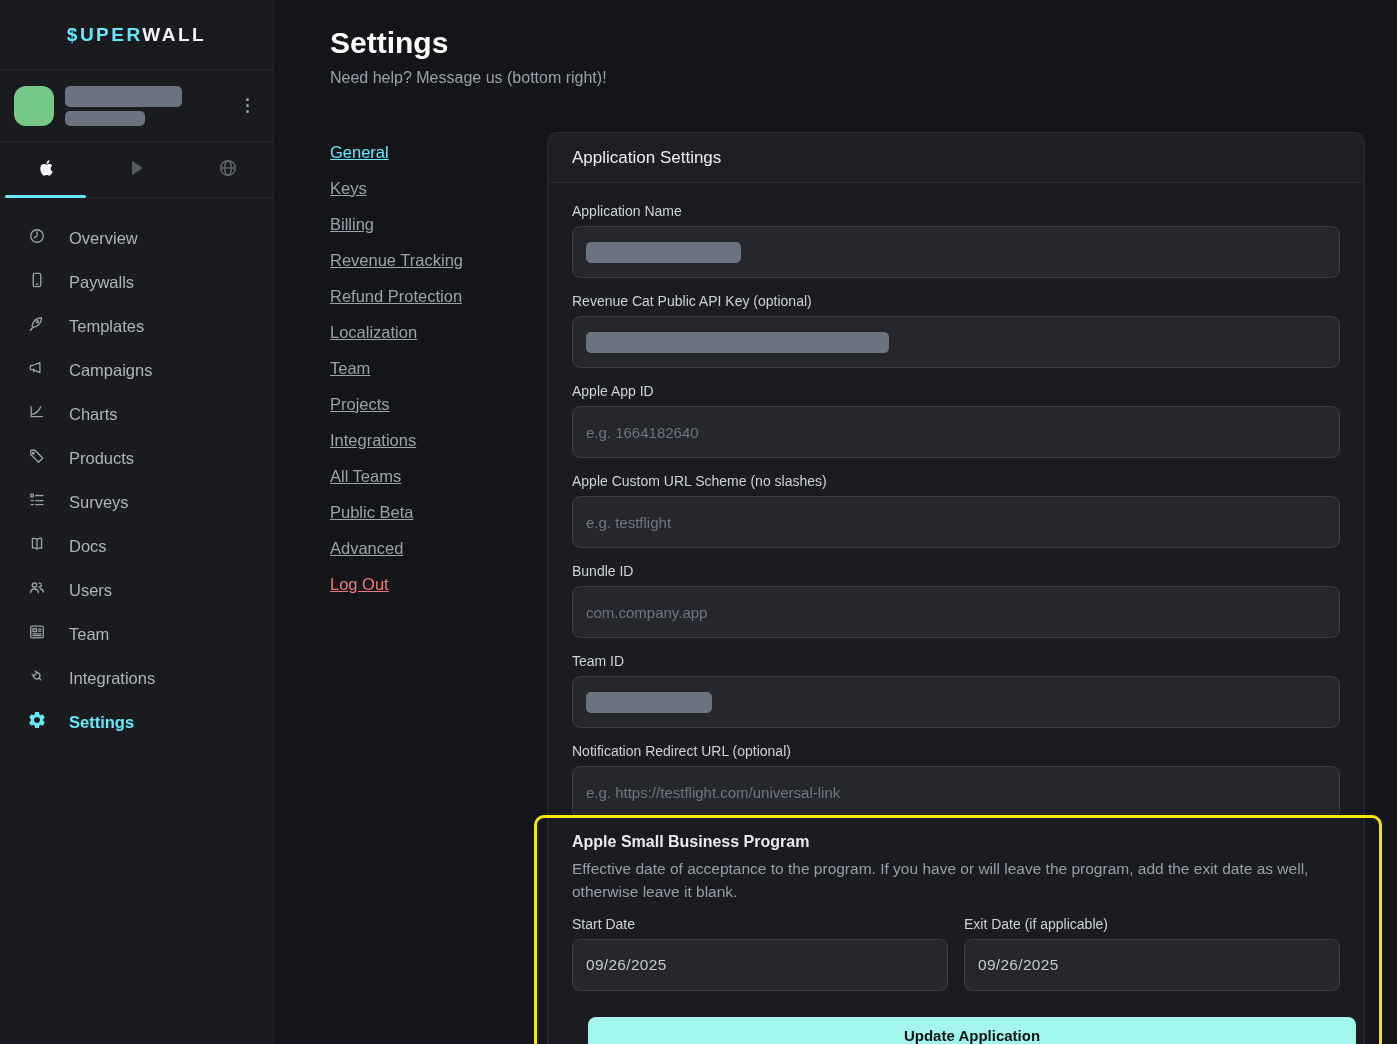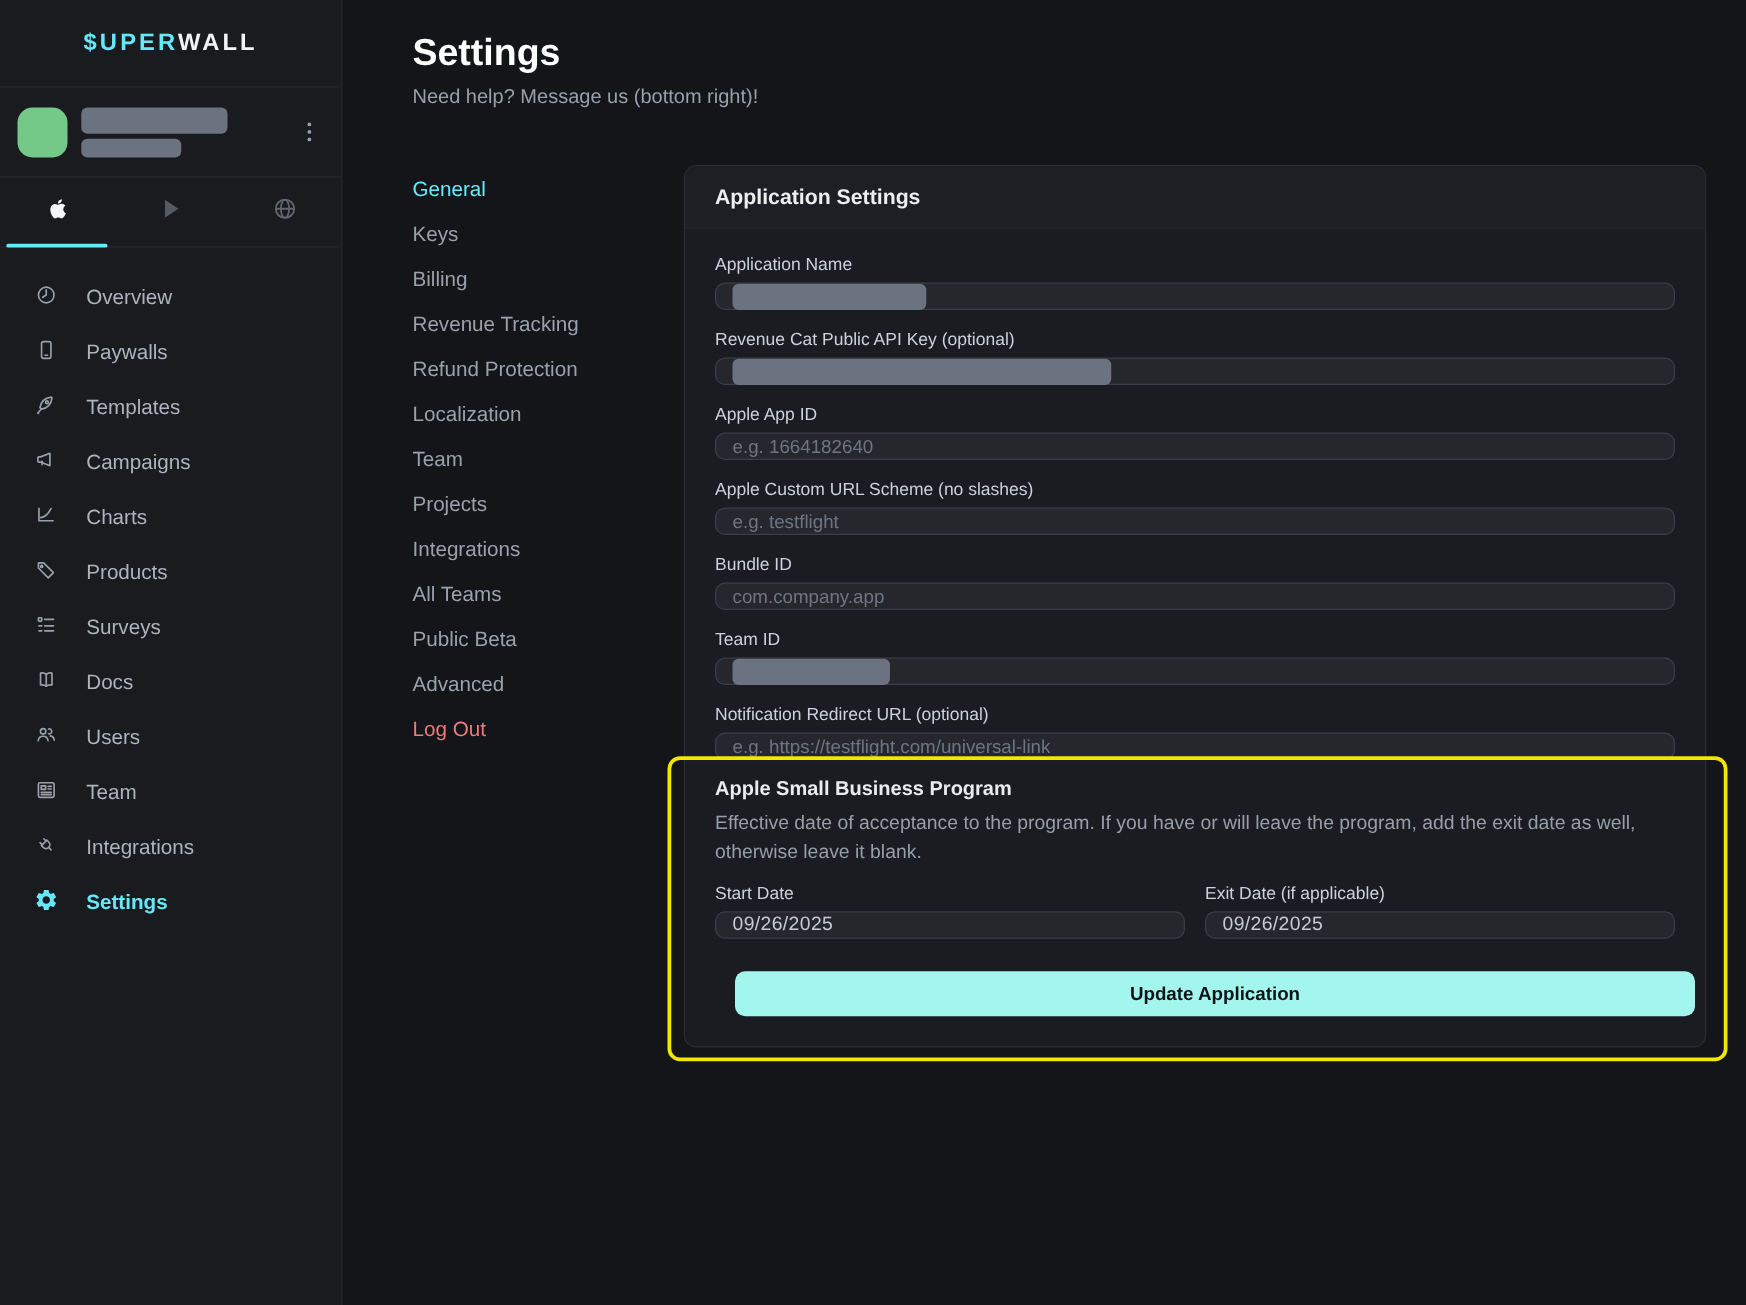--- a/index.html
+++ b/index.html
@@ -53,31 +53,31 @@
   .nav-item.active{color:var(--accent);font-weight:600;}
   .nav-item.active svg{stroke:none;fill:var(--accent);}
 
   
   .main{flex:1;padding:26px 32px 0 56px;overflow:hidden;}
   .page-title{font-size:30px;font-weight:700;color:#fff;}
   .page-subtitle{margin-top:9px;font-size:16px;color:var(--text-secondary);}
 
   .content-row{display:flex;margin-top:45px;align-items:flex-start;}
   .settings-nav{width:217px;min-width:217px;padding-top:2px;display:flex;flex-direction:column;}
-  .snav-item{height:36px;display:flex;align-items:center;font-size:16.5px;color:#9ba1ab;cursor:pointer;}
+  .snav-item{height:36px;display:flex;align-items:center;font-size:16.5px;color:#9ba1ab;cursor:pointer;text-decoration:underline;}
   .snav-item.active{color:var(--accent);}
   .snav-item.danger{color:var(--danger);}
 
   .card{flex:1;background:var(--card-bg);border:1px solid var(--border-soft);border-radius:10px;}
-  .card-header{height:50px;display:flex;align-items:center;padding:0 24px;background:var(--card-header-bg);border-bottom:1px solid var(--border-soft);border-radius:10px 10px 0 0;font-size:17px;font-weight:700;color:var(--text-primary);}
+  .card-header{height:50px;display:flex;align-items:center;padding:0 24px;background:var(--card-header-bg);border-bottom:1px solid var(--border-soft);border-radius:10px 10px 0 0;font-size:17px;font-weight:400;color:var(--text-primary);}
   .card-body{padding:20px 24px 24px;}
 
   .field{margin-bottom:15px;}
   .field-label{font-size:14px;color:#ced2d8;margin-bottom:7px;}
-  .input{height:22px;background:var(--input-bg);border:1px solid var(--input-border);border-radius:8px;display:flex;align-items:center;padding:0 13px;cursor:text;}
+  .input{height:52px;background:var(--input-bg);border:1px solid var(--input-border);border-radius:8px;display:flex;align-items:center;padding:0 13px;cursor:text;}
   .redacted{display:block;height:21px;border-radius:5px;background:var(--redacted);}
   .rw-app{width:155px;}
   .rw-key{width:303px;}
   .rw-team{width:126px;}
   .placeholder{font-size:15px;color:var(--text-muted);}
   .value{font-size:15.5px;color:#c6cad1;letter-spacing:.3px;}
 
   .sbp-outer{position:relative;margin-top:12px;}
   .highlight{position:absolute;top:-18px;left:-38px;right:-42px;bottom:-36px;border:3px solid var(--yellow);border-radius:10px;pointer-events:none;}
   .sbp-title{font-size:16px;font-weight:600;color:#e9ebee;margin-bottom:6px;}

